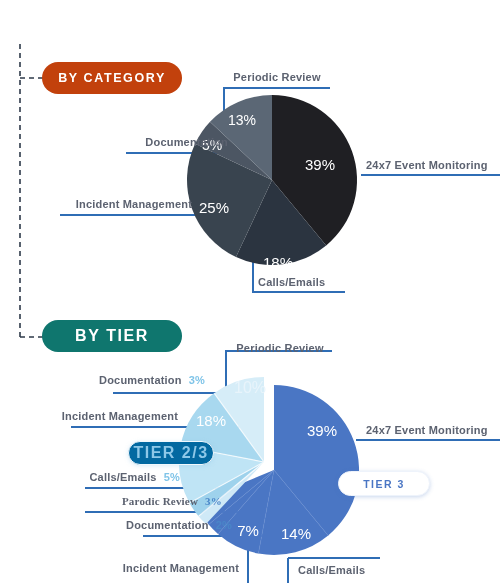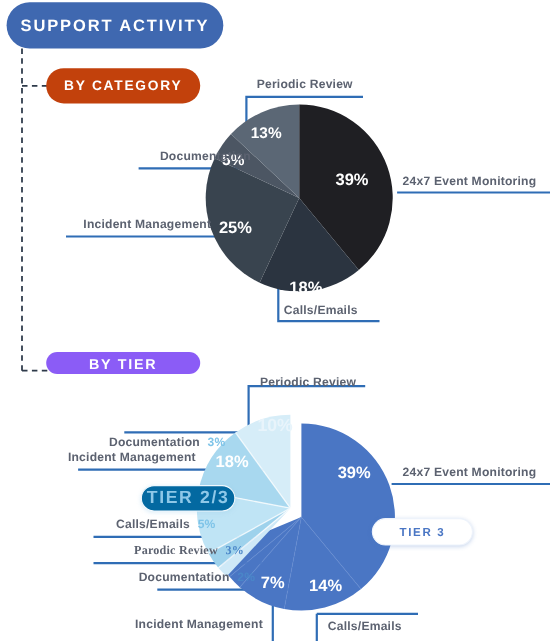--- a/index.html
+++ b/index.html
@@ -18,39 +18,39 @@
   }
   .pill-title{
     left:6px;top:2px;width:197px;height:42px;
     background:#3f68b0;color:#ffffff;font-size:15px;letter-spacing:1.7px;
   }
   .pill-category{
     left:42px;top:62px;width:140px;height:32px;
     background:#c2410c;color:#ffffff;font-size:12.5px;
   }
   .pill-tier-section{
-    left:42px;top:320px;width:140px;height:20px;
-    background:#8b5cf6;color:#ffffff;font-size:13px;
+    left:42px;top:320px;width:140px;height:32px;
+    background:#0f766e;color:#ffffff;font-size:16px;
   }
   .pill-tier1{
     left:338px;top:471px;width:92px;height:25px;
     background:#ffffff;color:#4a76c4;font-size:10.5px;letter-spacing:1.5px;
     border:1.6px solid #eef3fb;
     box-shadow:0 1px 4px rgba(74,118,196,.30);
   }
   .pill-tier23{
     left:128px;top:441px;width:86px;height:24px;
     background:#0369a1;color:#8ec8e8;font-size:16px;letter-spacing:1.5px;
     border:1.6px solid #f0f8fd;
     box-shadow:0 1px 4px rgba(150,200,232,.35);
   }
 
   
   .slice-val{
-    position:absolute;font-weight:700;white-space:nowrap;
+    position:absolute;font-weight:400;white-space:nowrap;
     transform:translate(-50%,-50%);
   }
   .sv-white{color:#ffffff;}
   .sv-pale{color:#e8f4fb;}
 
   
   .lbl{
     position:absolute;white-space:nowrap;font-weight:700;
     color:#5c6270;font-size:11px;letter-spacing:.2px;
   }
@@ -159,43 +159,42 @@
   </svg>
 
   <div class="slice-val sv-white" style="left:322px;top:430px;font-size:15px;">39%</div>
   <div class="slice-val sv-white" style="left:296px;top:533px;font-size:15px;">14%</div>
   <div class="slice-val sv-white" style="left:248px;top:530px;font-size:15px;">7%</div>
   <div class="slice-val sv-pale" style="left:250px;top:388px;font-size:16px;">10%</div>
   <div class="slice-val sv-white" style="left:211px;top:420px;font-size:15px;">18%</div>
 
   <div class="lbl center" style="left:280px;top:348px;">Periodic Review</div>
 
-  <div class="lbl leftal" style="left:205px;top:402px;">
+  <div class="lbl leftal" style="left:205px;top:380px;">
     <span>Documentation</span><span class="pct pale">3%</span>
   </div>
 
   <div class="lbl leftal" style="left:178px;top:416px;">Incident Management</div>
 
-  <div class="lbl leftal" style="left:196px;top:477px;text-align:center;">
+  <div class="lbl leftal" style="left:180px;top:477px;text-align:center;">
     <span>Calls/Emails</span><span class="pct pale">5%</span>
   </div>
 
   <div class="lbl leftal" style="left:222px;top:501px;font-family:Liberation Serif, serif;">
     <span>Parodic Review</span><span class="pct">3%</span>
   </div>
 
   <div class="lbl leftal" style="left:232px;top:525px;">
     <span>Documentation</span><span class="pct">2%</span>
   </div>
 
   <div class="lbl leftal" style="left:239px;top:568px;">Incident Management</div>
 
   <div class="lbl right" style="left:298px;top:570px;">Calls/Emails</div>
 
   <div class="lbl right" style="left:366px;top:430px;">24x7 Event Monitoring</div>
 
-  <div class="pill pill-title">SUPPORT ACTIVITY</div>
   <div class="pill pill-category">BY CATEGORY</div>
   <div class="pill pill-tier-section">BY TIER</div>
   <div class="pill pill-tier1">TIER 3</div>
   <div class="pill pill-tier23">TIER 2/3</div>
 
 </div>
 
 </body></html>

